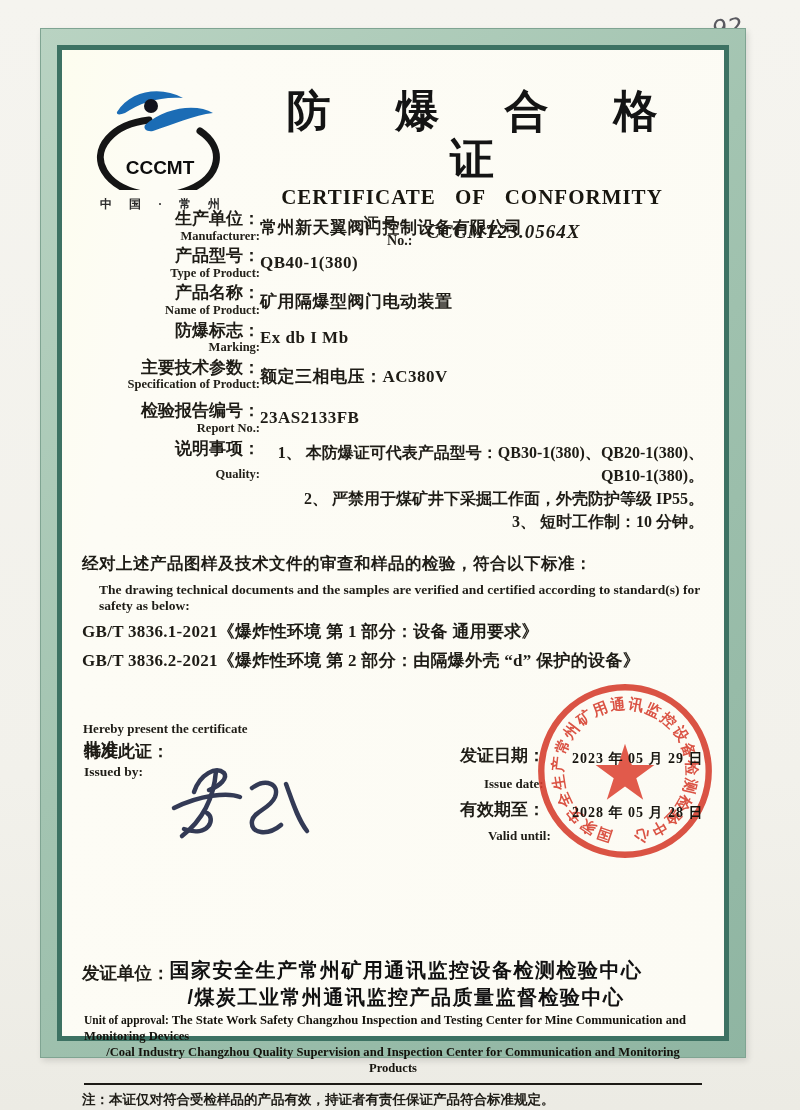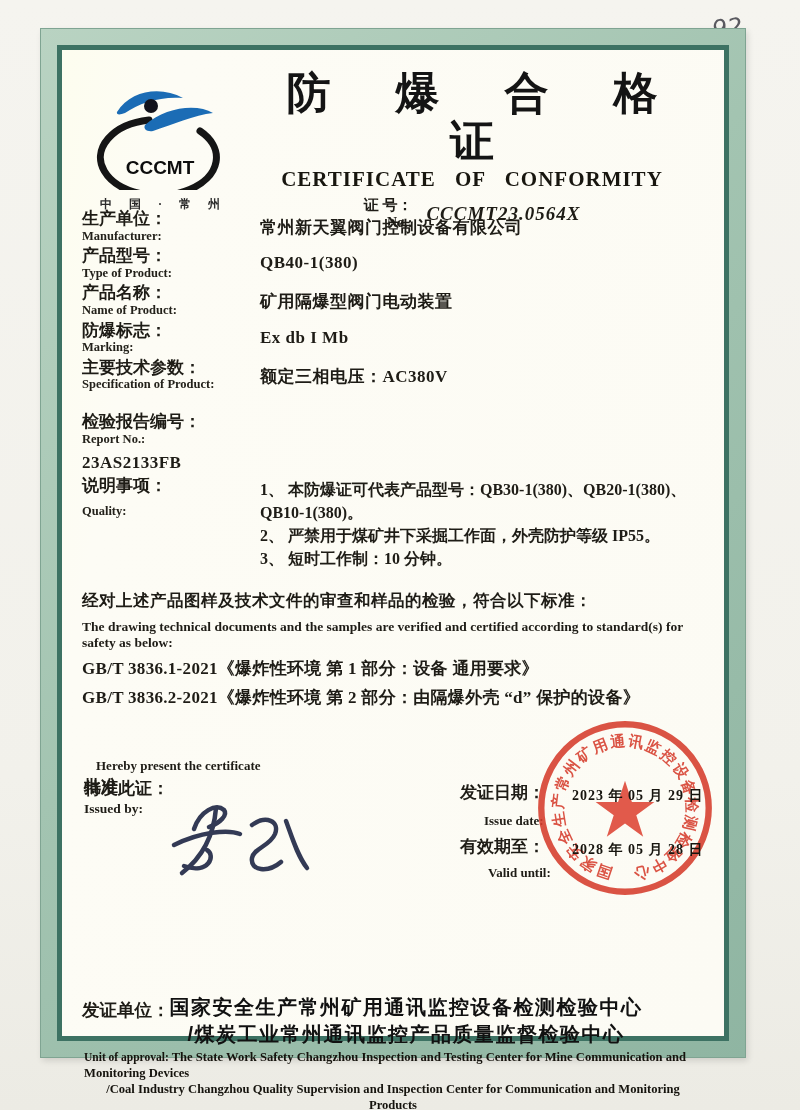--- a/index.html
+++ b/index.html
@@ -23,46 +23,46 @@
   .paper{
     width:100%;height:100%;box-sizing:border-box;
     border:5px solid #3d7263;
     background:linear-gradient(100deg,#fdfdef 0%,#fdfcf5 14%,#fcfbf4 100%);
     padding:8px 20px 0 20px;position:relative;
   }
   
   .header{position:relative;height:150px;}
   .logo{position:absolute;left:2px;top:20px;width:152px;text-align:center;}
   .logo-caption{font-size:12px;letter-spacing:7px;color:#2b2b2b;font-weight:bold;margin-top:2px;padding-left:7px;}
-  .titles{position:absolute;left:150px;top:12px;width:480px;text-align:center;}
+  .titles{position:absolute;left:150px;top:30px;width:480px;text-align:center;}
   .title-zh{font-size:44px;font-weight:bold;letter-spacing:27px;padding-left:27px;color:#141414;line-height:1.1;}
   .title-en{font-size:21px;font-weight:bold;word-spacing:13px;letter-spacing:1px;color:#18160f;}
   .certno-row{display:flex;justify-content:center;margin-top:4px;align-items:flex-start;}
   .certno-labels{font-weight:bold;text-align:right;margin-right:14px;}
   .certno-zh{font-size:15px;}
   .certno-en{font-size:14px;}
   .certno-value{font-size:19px;font-weight:bold;letter-spacing:1px;padding-top:7px;font-style:italic;}
   
-  .fields{margin-top:2px;}
+  .fields{margin-top:2px;text-align:right;}
   .field-row{display:flex;margin-bottom:3.5px;}
   .f-label{width:178px;flex:none;}
   .f-zh{font-size:17px;font-weight:bold;line-height:1.1;}
   .f-en{font-size:12.5px;font-weight:bold;line-height:1.2;color:#23211a;}
   .f-value{font-size:17px;font-weight:600;padding-top:6px;letter-spacing:.5px;}
-  .report-gap{margin-top:21px;flex-direction:column;}
+  .report-gap{margin-top:10px;}
   .remarks-lines{font-size:16px;font-weight:600;line-height:1.45;padding-top:1px;}
   
   .standards{margin-top:20px;}
   .std-intro-zh{font-size:16.5px;font-weight:bold;letter-spacing:.5px;}
-  .std-intro-en{font-size:13.5px;font-weight:bold;margin-top:7px;}
+  .std-intro-en{font-size:13.5px;font-weight:bold;margin-top:7px;margin-left:17px;}
   .std-item{font-size:17px;font-weight:bold;margin-top:6px;letter-spacing:.3px;}
   
   .issue{position:relative;height:225px;margin-top:22px;}
   .present-zh{position:absolute;left:2px;top:12px;font-size:17px;font-weight:bold;margin-top:34px;}
-  .present-en{position:absolute;left:14px;top:27px;font-size:13px;font-weight:bold;}
+  .present-en{position:absolute;left:1px;top:27px;font-size:13px;font-weight:bold;}
   .approve-zh{position:absolute;left:2px;top:44px;font-size:17px;font-weight:bold;}
   .approve-en{position:absolute;left:2px;top:70px;font-size:13.5px;font-weight:bold;}
   .signature{position:absolute;left:72px;top:62px;}
   .d-label-zh{position:absolute;font-size:17px;font-weight:bold;}
   .d-label-en{position:absolute;font-size:13px;font-weight:bold;}
   .d-value{position:absolute;font-size:14px;font-weight:bold;letter-spacing:1px;z-index:3;color:#17150f;margin-left:24px;}
   .seal{position:absolute;left:452px;top:-14px;z-index:2;}
   
   .unit{margin-top:38px;}
   .unit-zh-row{display:flex;text-align:center;}

